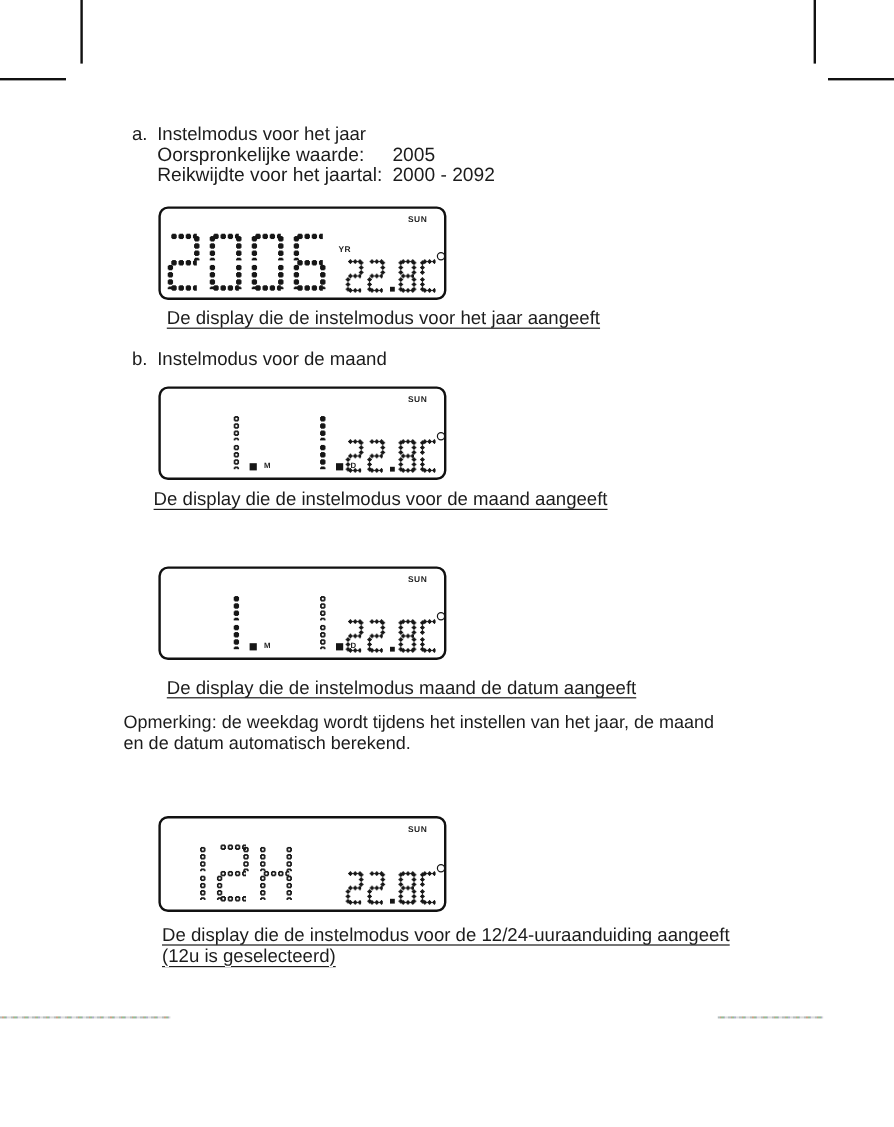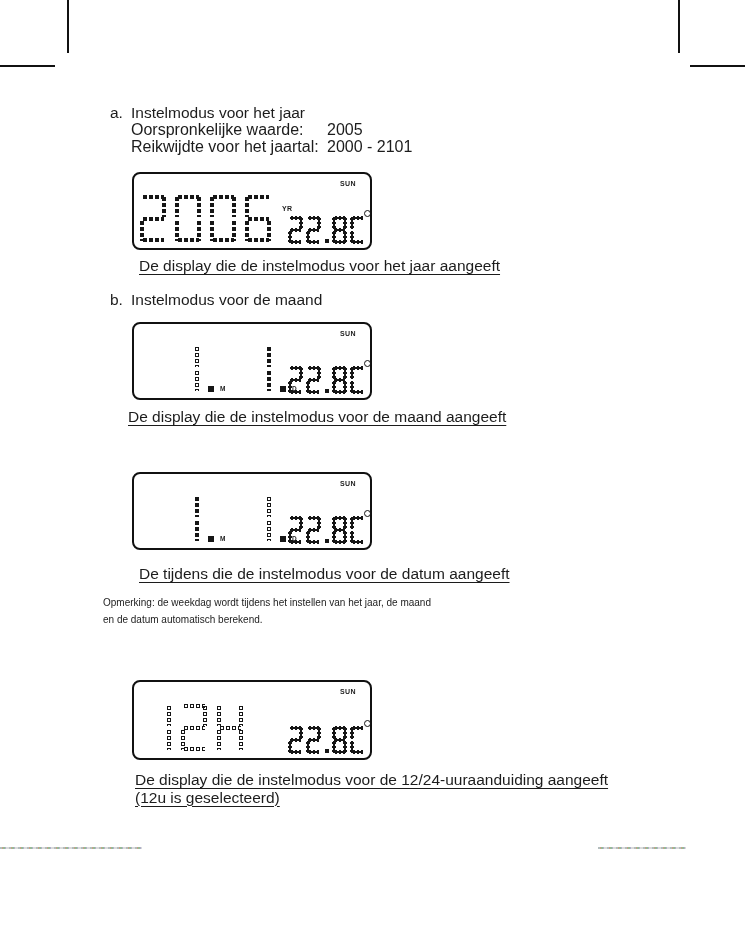--- a/index.html
+++ b/index.html
@@ -9,21 +9,21 @@
   
   .crop{position:absolute;background:#111;}
 
   
   .head{position:absolute;font-size:15.5px;line-height:17px;white-space:nowrap;}
   .head .marker{display:inline-block;width:21px;}
   .drow{position:absolute;font-size:16px;line-height:17px;white-space:nowrap;}
   .drow .dval{position:absolute;left:196px;top:0;}
   .caption{position:absolute;font-size:15.5px;line-height:17.5px;white-space:pre-line;
            text-decoration:underline;text-decoration-thickness:1.2px;text-underline-offset:3px;}
-  .note{position:absolute;font-size:10px;line-height:17px;white-space:pre-line;}
+  .note{position:absolute;font-size:15px;line-height:17px;white-space:pre-line;}
 
   
   .lcd{position:absolute;width:240px;height:78px;box-sizing:border-box;
        border:2.5px solid #111;border-radius:8px;background:#fff;}
   .lcd.tall{height:80px;}
   .sun{position:absolute;right:14px;top:6px;font-size:7px;font-weight:700;letter-spacing:.4px;}
   .unitlabel{position:absolute;left:148px;top:31px;font-size:7px;font-weight:700;letter-spacing:.4px;}
   .mdlabel{font-size:6.5px;font-weight:700;margin-left:3px;margin-bottom:1px;}
   .mdgroup{position:absolute;top:20px;display:flex;align-items:flex-end;}
   .main-row{position:absolute;}
@@ -70,21 +70,21 @@
 
   <div class="head" style="left:110px;top:104px">
     <span class="marker">a.</span><span>Instelmodus voor het jaar</span>
   </div>
   <div class="drow" style="left:131px;top:121px">
     <span>Oorspronkelijke waarde:</span>
     <span class="dval">2005</span>
   </div>
   <div class="drow" style="left:131px;top:138px">
     <span>Reikwijdte voor het jaartal:</span>
-    <span class="dval">2000 - 2101</span>
+    <span class="dval">2000 - 2092</span>
   </div>
 
   <div class="lcd" style="left:132px;top:172px">
     <span class="sun">SUN</span>
     <div class="main-row segrow big dotfill" style="left:5px;top:20px">
         <span class="dig">
           <i class="seg seg-a"></i>
           <i class="seg seg-b"></i>
           <i class="seg seg-g"></i>
           <i class="seg seg-e"></i>
@@ -268,21 +268,21 @@
           <span class="dig">
             <i class="seg seg-a"></i>
             <i class="seg seg-d"></i>
             <i class="seg seg-e"></i>
             <i class="seg seg-f"></i>
           </span>
         </span>
       <span class="degree"></span>
     </div>
   </div>
-  <div class="caption" style="left:139px;top:565px">De tijdens die de instelmodus voor de datum aangeeft</div>
+  <div class="caption" style="left:139px;top:565px">De display die de instelmodus maand de datum aangeeft</div>
 
   <div class="note" style="left:103px;top:594px">Opmerking: de weekdag wordt tijdens het instellen van het jaar, de maand
 en de datum automatisch berekend.</div>
 
   <div class="lcd tall" style="left:132px;top:680px">
     <span class="sun">SUN</span>
     <div class="main-row segrow big dotring" style="left:10px;top:21px;--dg:8px">
         <span class="dig">
           <i class="seg seg-b"></i>
           <i class="seg seg-c"></i>

